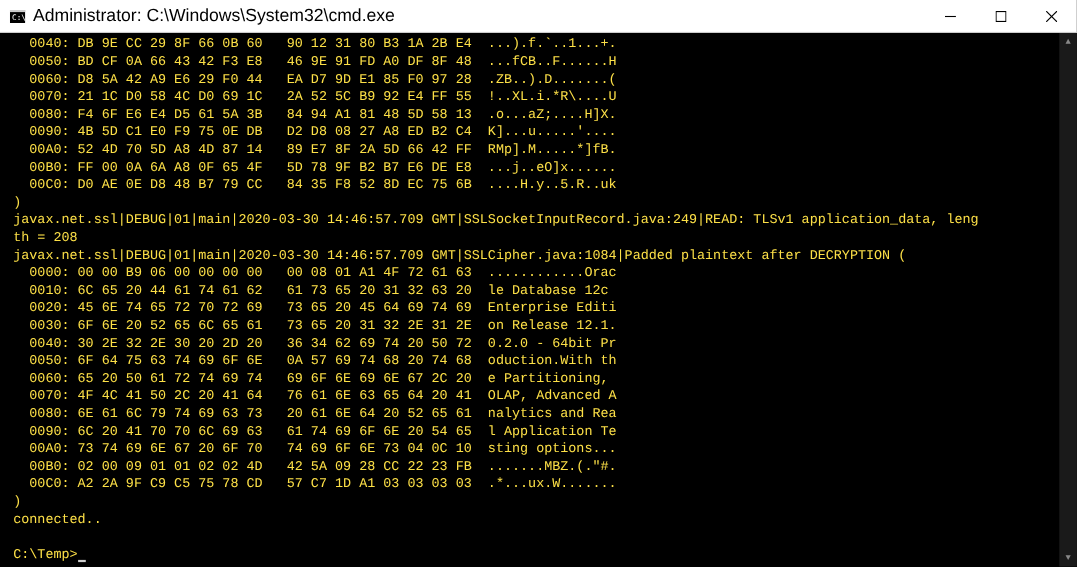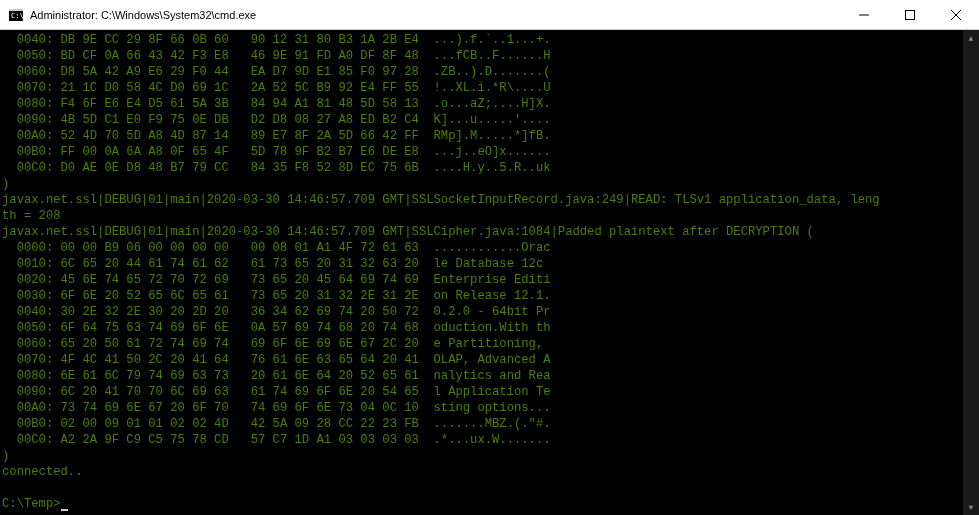--- a/index.html
+++ b/index.html
@@ -21,45 +21,45 @@
     width: 16px;
     height: 16px;
     margin: 0 6px 0 8px;
     display: flex;
     align-items: center;
     justify-content: center;
   }
   .titlebar-title {
     flex: 1;
     font-family: "Segoe UI", Tahoma, sans-serif;
-    font-size: 11px;
+    font-size: 16px;
     color: #000;
   }
   .win-controls {
     display: flex;
     height: 100%;
   }
   .win-btn {
     width: 46px;
     height: 100%;
     display: flex;
     align-items: center;
     justify-content: center;
     font-family: "Segoe UI", sans-serif;
     font-size: 12px;
     color: #000;
   }
   .win-btn svg { display: block; }
   .terminal {
     height: calc(100% - 30px);
     background: #000;
-    color: #4d7c0f;
+    color: #fde047;
     font-size: 12.2px;
     line-height: 16px;
-    padding: 2px 2px;
+    padding: 2px 12px;
     white-space: pre;
     overflow: hidden;
     position: relative;
     font-family: Consolas, "Courier New", monospace;
   }
   .scrollbar {
     position: absolute;
     right: 0;
     top: 30px;
     bottom: 0;

